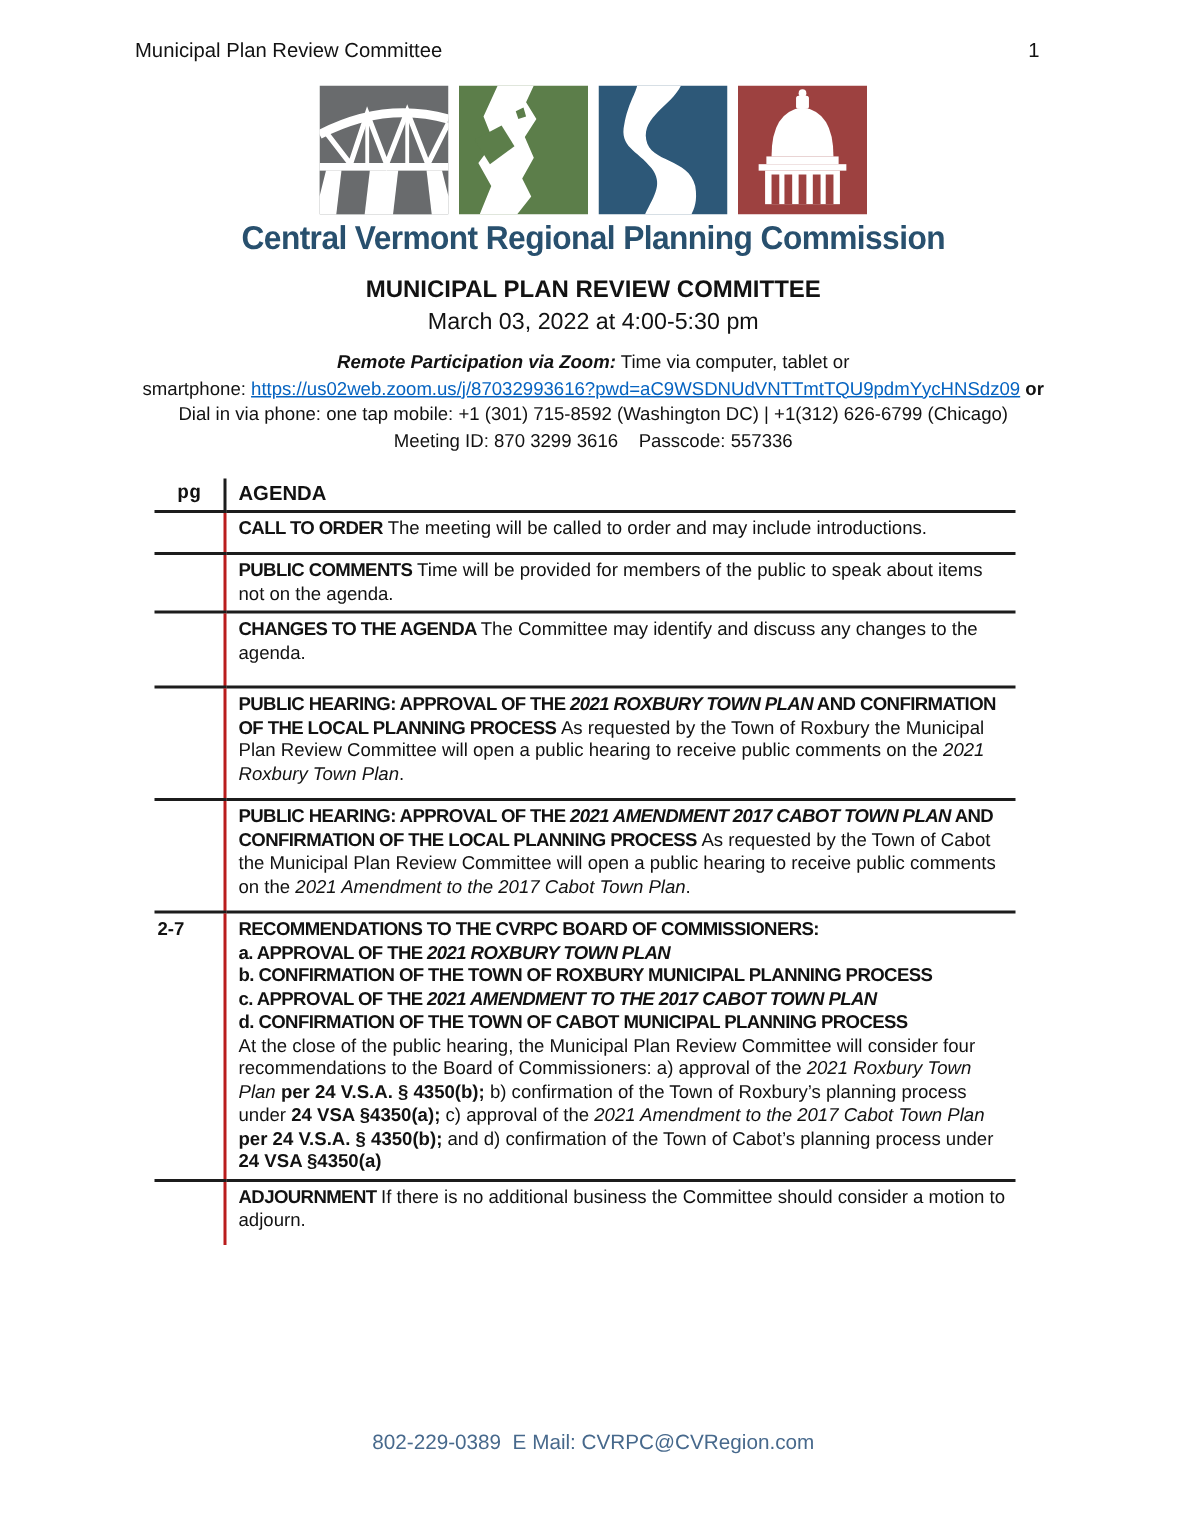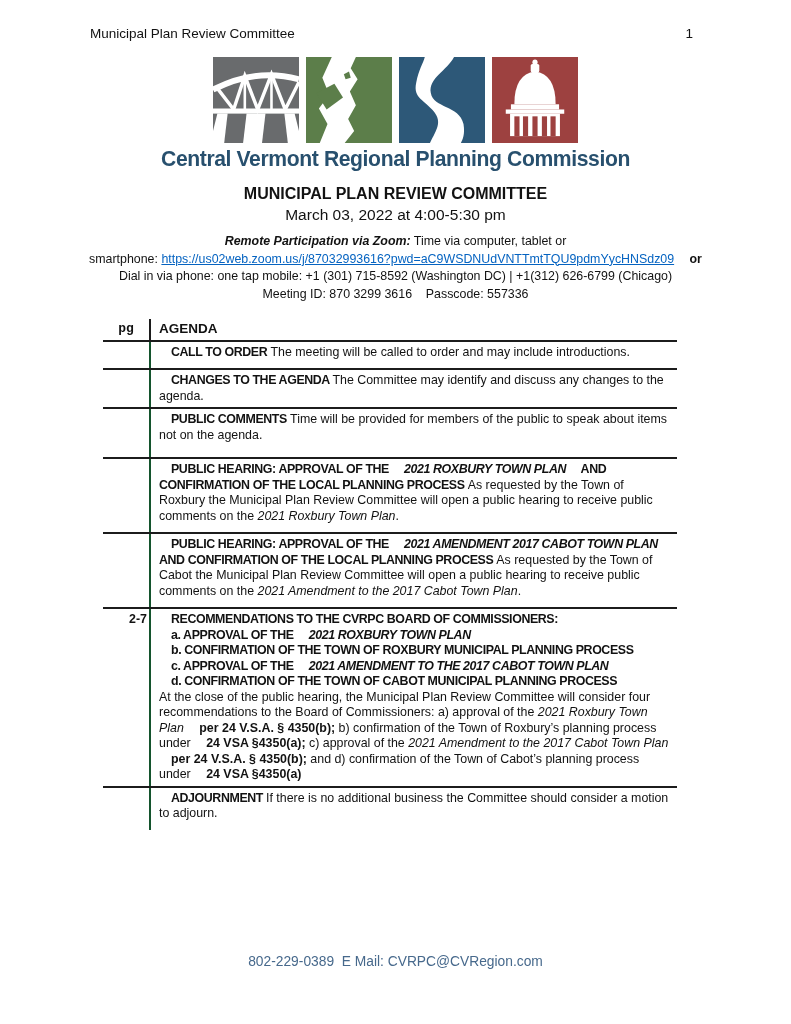--- a/index.html
+++ b/index.html
@@ -22,21 +22,21 @@
   .org-name {
     text-align: center; font-weight: bold;
     font-size: 22px; letter-spacing: -0.4px;
     margin-top: 3px; color: #28506e;
     transform: scaleX(0.96);
   }
   .title { text-align: center; font-weight: bold; font-size: 16px; margin-top: 13px; }
   .datetime { text-align: center; font-size: 15.5px; margin-top: 3px; }
   .zoominfo { text-align: center; font-size: 12.4px; margin-top: 9px; line-height: 17.5px; }
   .bi { font-weight: bold; font-style: italic; margin-top: 20px; }
-  .b { font-weight: bold; margin-left: 12px; }
+  .b { font-weight: bold; }
   .i { font-style: italic; }
   .u { letter-spacing: -0.4px; }
   .link { color: #0563c1; text-decoration: underline; cursor: pointer; }
   .prewrap { white-space: pre-wrap; }
 
   table.agenda {
     border-collapse: collapse;
     margin: 16px 0 0 103px;
     width: 574px;
     font-size: 12.4px;
@@ -56,22 +56,22 @@
     text-align: center;
     padding-left: 0;
     font-size: 13px;
     font-family: Liberation Mono, monospace;
   }
   .agenda tbody td {
     border-bottom: 2px solid #1c1c1c;
     padding: 3px 6px 8px 8px;
   }
   .agenda tbody td.pgcell {
-    border-right: 2px solid #14532d;
-    text-align: right;
+    border-right: 2px solid #b91c1c;
+    text-align: left;
     font-weight: bold;
     padding: 3px 2px 0 2px;
   }
   .agenda tbody tr:nth-child(2) td { padding-bottom: 3px; }
   .agenda tbody tr:nth-child(3) td { padding-bottom: 14px; }
   .agenda tbody tr:nth-child(6) td { padding-bottom: 3px; }
   .agenda tbody tr:last-child td { border-bottom: none; }
 
   .footer {
     position: absolute; left: 0; right: 0; top: 951px;
@@ -163,25 +163,25 @@
         <th>AGENDA</th>
       </tr>
     </thead>
     <tbody>
         <tr>
     <td class="pgcell"></td>
     <td class="txtcell"><span class="b u">CALL TO ORDER</span><span> The meeting will be called to order and may include introductions.</span></td>
   </tr>
         <tr>
     <td class="pgcell"></td>
+    <td class="txtcell"><span class="b u">PUBLIC COMMENTS</span><span> Time will be provided for members of the public to speak about items not on the agenda.</span></td>
+  </tr>
+        <tr>
+    <td class="pgcell"></td>
     <td class="txtcell"><span class="b u">CHANGES TO THE AGENDA </span><span>The Committee may identify and discuss any changes to the agenda.</span></td>
-  </tr>
-        <tr>
-    <td class="pgcell"></td>
-    <td class="txtcell"><span class="b u">PUBLIC COMMENTS</span><span> Time will be provided for members of the public to speak about items not on the agenda.</span></td>
   </tr>
         <tr>
     <td class="pgcell"></td>
     <td class="txtcell"><span class="b u">PUBLIC HEARING: APPROVAL OF THE </span><span class="b u i">2021 ROXBURY TOWN PLAN</span><span class="b u"> AND CONFIRMATION OF THE LOCAL PLANNING PROCESS </span><span>As requested by the Town of Roxbury the Municipal Plan Review Committee will open a public hearing to receive public comments on the </span><span class="i">2021 Roxbury Town Plan</span><span>.</span></td>
   </tr>
         <tr>
     <td class="pgcell"></td>
     <td class="txtcell"><span class="b u">PUBLIC HEARING: APPROVAL OF THE </span><span class="b u i">2021 AMENDMENT 2017 CABOT TOWN PLAN</span><span class="b u"> AND CONFIRMATION OF THE LOCAL PLANNING PROCESS </span><span>As requested by the Town of Cabot the Municipal Plan Review Committee will open a public hearing to receive public comments on the </span><span class="i">2021 Amendment to the 2017 Cabot Town Plan</span><span>.</span></td>
   </tr>
         <tr>

